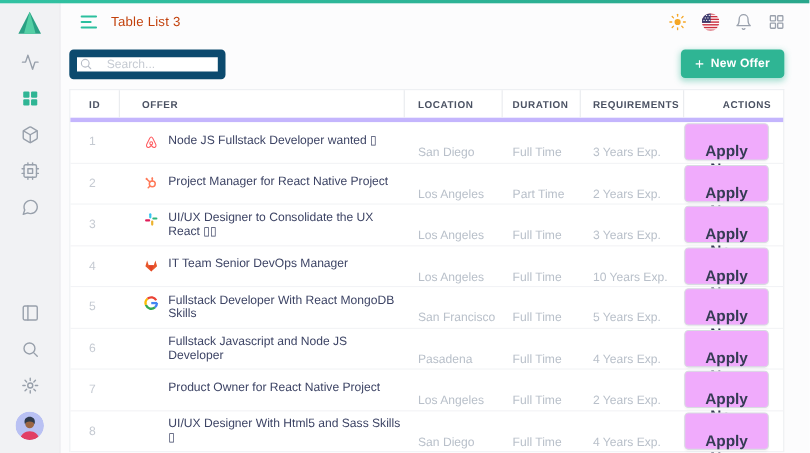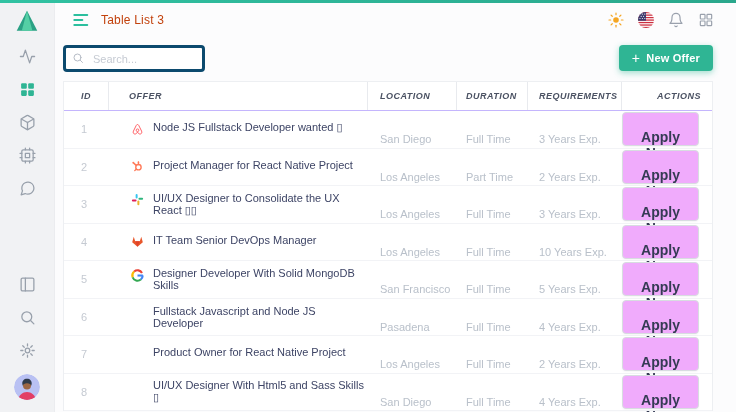--- a/index.html
+++ b/index.html
@@ -32,34 +32,34 @@
   .page-header { display:flex; align-items:center; height:34px; padding:0 22px 0 16px; }
   .menu-btn { width:18px; height:18px; margin-right:11px; cursor:pointer; display:flex; align-items:center; }
   .page-title { font-size:12px; font-weight:400; color:#c2410c; letter-spacing:.2px; }
   .header-icons { margin-left:auto; display:flex; align-items:center; gap:13px; }
   .hicon { width:17px; height:17px; display:flex; align-items:center; justify-content:center; color:#9aa1ad; cursor:pointer; }
   .hicon svg { width:16px; height:16px; }
 
   .toolbar { display:flex; align-items:flex-start; justify-content:space-between; padding:8px 23px 0 7px; }
   .search-wrap { position:relative; width:142px; }
   .search-wrap svg { position:absolute; left:9px; top:7px; width:12px; height:12px; color:#b6bcc6; }
-  .search-input { width:142px; height:27px; border:3px solid #0c4a6e; border-radius:4px;
+  .search-input { width:142px; height:27px; border:7px solid #0c4a6e; border-radius:4px;
     background:#fff; padding:0 8px 0 27px; font-size:11px; color:#5a6170; outline:none;
     font-family:"Liberation Sans", sans-serif; }
   .search-input::placeholder { color:#c6cbd3; }
   .new-offer-btn { height:26px; background:var(--accent); color:#fff; border:none; border-radius:4px;
     font-size:11px; font-weight:700; padding:0 13px; display:flex; align-items:center; gap:6px;
     cursor:pointer; box-shadow:0 2px 6px rgba(47,181,148,.45); letter-spacing:.2px;
     font-family:"Liberation Sans", sans-serif; }
   .new-offer-btn .plus { font-size:14px; font-weight:400; line-height:1; }
 
   
   .table { margin:9px 23px 0 7px; background:#fff; border:1px solid #edeff2; border-bottom:none; }
   .thead, .tr { display:grid; grid-template-columns:45px 259px 89px 71px 94px 1fr; align-items:center; }
-  .thead { height:29px; border-bottom:1px solid #c4b5fd;font-style:italic; }
+  .thead { height:29px; border-bottom:4px solid #c4b5fd; }
   .th { font-size:9px; font-weight:700; color:#4b5263; letter-spacing:.5px; height:100%;
     display:flex; align-items:center; border-right:1px solid #e8eaee; }
   .th:last-child { border-right:none; justify-content:flex-end; padding-right:11px; }
   .th-id { padding-left:17px; } .th-offer { padding-left:20px; }
   .th-loc { padding-left:12px; } .th-dur { padding-left:9px; } .th-req { padding-left:11px;text-align:right; }
   .tr { height:37.5px; border-bottom:1px solid #f2f3f6; }
   .td { font-size:11px; }
   .td-id { padding-left:17px; color:#c5cad2; }
   .td-offer { padding-left:20px; display:flex; align-items:flex-start; color:#3d4465; font-weight:500; }
   .brand { width:16px; height:16px; margin-right:8px; flex:0 0 16px; display:flex; align-items:center; justify-content:center; }
@@ -350,21 +350,21 @@
     <div class="td td-offer">
       <span class="brand">
               <svg viewBox="0 0 24 24" fill="none" stroke-width="3.4">
                 <path d="M20.3 12 A8.3 8.3 0 0 1 17.3 18.4" stroke="#4285F4"></path>
                 <path d="M17.3 18.4 A8.3 8.3 0 0 1 4.2 14.8" stroke="#34A853"></path>
                 <path d="M4.2 14.8 A8.3 8.3 0 0 1 6.7 5.6" stroke="#FBBC05"></path>
                 <path d="M6.7 5.6 A8.3 8.3 0 0 1 19.2 7.9" stroke="#EA4335"></path>
                 <rect x="12" y="10.4" width="8.6" height="3.3" fill="#4285F4" stroke="none"></rect>
               </svg>
             </span>
-      <span class="offer-text">Designer Developer With Solid MongoDB Skills</span>
+      <span class="offer-text">Fullstack Developer With React MongoDB Skills</span>
     </div>
     <div class="td td-loc">San Francisco</div>
     <div class="td td-dur">Full Time</div>
     <div class="td td-req">5 Years Exp.</div>
     <div class="td td-act">
       <button class="apply-btn">Apply Now</button>
     </div>
   </div>
 
   <div class="tr">

